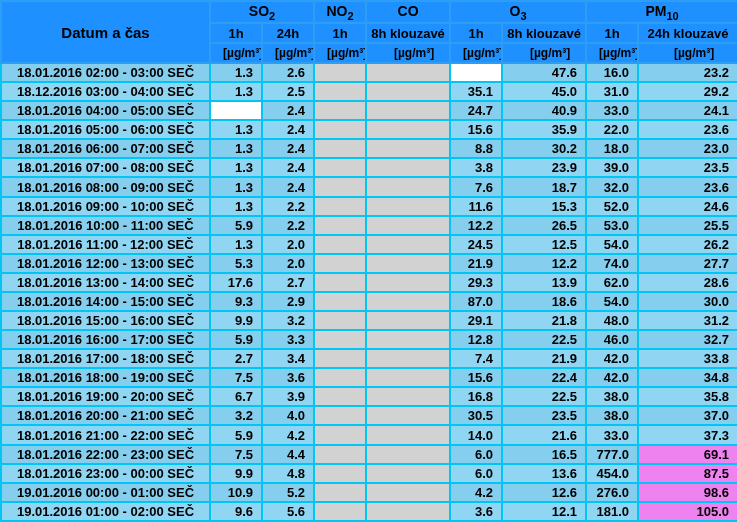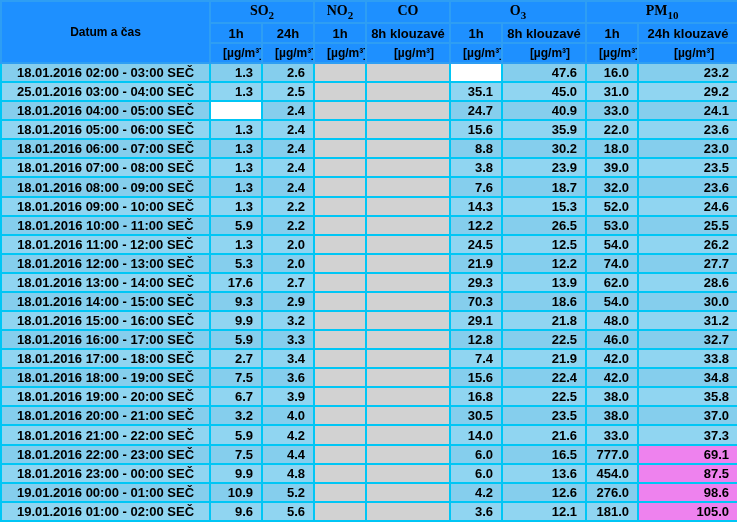--- a/index.html
+++ b/index.html
@@ -18,22 +18,22 @@
     border: 2px solid var(--header_grid, #2e9ef4);
     font-weight: bold;
     text-align: center;
     vertical-align: middle;
     padding: 0;
     overflow: hidden;
     white-space: nowrap;
   }
   tr.poll-row { height: 22px; }
   tr.avg-row, tr.unit-row { height: 20px; }
-  .date-head { font-size: 12px; }
-  .poll { font-size: 14px; font-family: Liberation Serif, serif; }
+  .date-head { font-size: 15px; }
+  .poll { font-size: 14px; }
   .poll sub { font-size: 11px; }
   .avg-head { font-size: 13px; }
   .unit-head { font-size: 12px; padding-left: 12px; }
   tbody td {
     border: 2px solid var(--grid_cyan, #00c6f5);
     font-size: 13px;
     padding: 0;
     vertical-align: middle;
     overflow: hidden;
     white-space: nowrap;
@@ -98,21 +98,21 @@
         <td class="val-cell">1.3</td>
         <td class="val-cell">2.6</td>
         <td class="val-cell nodata"></td>
         <td class="val-cell nodata"></td>
         <td class="val-cell blank"></td>
         <td class="val-cell">47.6</td>
         <td class="val-cell">16.0</td>
         <td class="val-cell">23.2</td>
       </tr>
       <tr>
-        <td class="date-cell">25.01.2016 03:00 - 04:00 SEČ</td>
+        <td class="date-cell">18.12.2016 03:00 - 04:00 SEČ</td>
         <td class="val-cell">1.3</td>
         <td class="val-cell">2.5</td>
         <td class="val-cell nodata"></td>
         <td class="val-cell nodata"></td>
         <td class="val-cell">35.1</td>
         <td class="val-cell">45.0</td>
         <td class="val-cell">31.0</td>
         <td class="val-cell">29.2</td>
       </tr>
       <tr>
@@ -169,21 +169,21 @@
         <td class="val-cell">18.7</td>
         <td class="val-cell">32.0</td>
         <td class="val-cell">23.6</td>
       </tr>
       <tr>
         <td class="date-cell">18.01.2016 09:00 - 10:00 SEČ</td>
         <td class="val-cell">1.3</td>
         <td class="val-cell">2.2</td>
         <td class="val-cell nodata"></td>
         <td class="val-cell nodata"></td>
-        <td class="val-cell">14.3</td>
+        <td class="val-cell">11.6</td>
         <td class="val-cell">15.3</td>
         <td class="val-cell">52.0</td>
         <td class="val-cell">24.6</td>
       </tr>
       <tr>
         <td class="date-cell">18.01.2016 10:00 - 11:00 SEČ</td>
         <td class="val-cell">5.9</td>
         <td class="val-cell">2.2</td>
         <td class="val-cell nodata"></td>
         <td class="val-cell nodata"></td>
@@ -224,21 +224,21 @@
         <td class="val-cell">13.9</td>
         <td class="val-cell">62.0</td>
         <td class="val-cell">28.6</td>
       </tr>
       <tr>
         <td class="date-cell">18.01.2016 14:00 - 15:00 SEČ</td>
         <td class="val-cell">9.3</td>
         <td class="val-cell">2.9</td>
         <td class="val-cell nodata"></td>
         <td class="val-cell nodata"></td>
-        <td class="val-cell">70.3</td>
+        <td class="val-cell">87.0</td>
         <td class="val-cell">18.6</td>
         <td class="val-cell">54.0</td>
         <td class="val-cell">30.0</td>
       </tr>
       <tr>
         <td class="date-cell">18.01.2016 15:00 - 16:00 SEČ</td>
         <td class="val-cell">9.9</td>
         <td class="val-cell">3.2</td>
         <td class="val-cell nodata"></td>
         <td class="val-cell nodata"></td>

